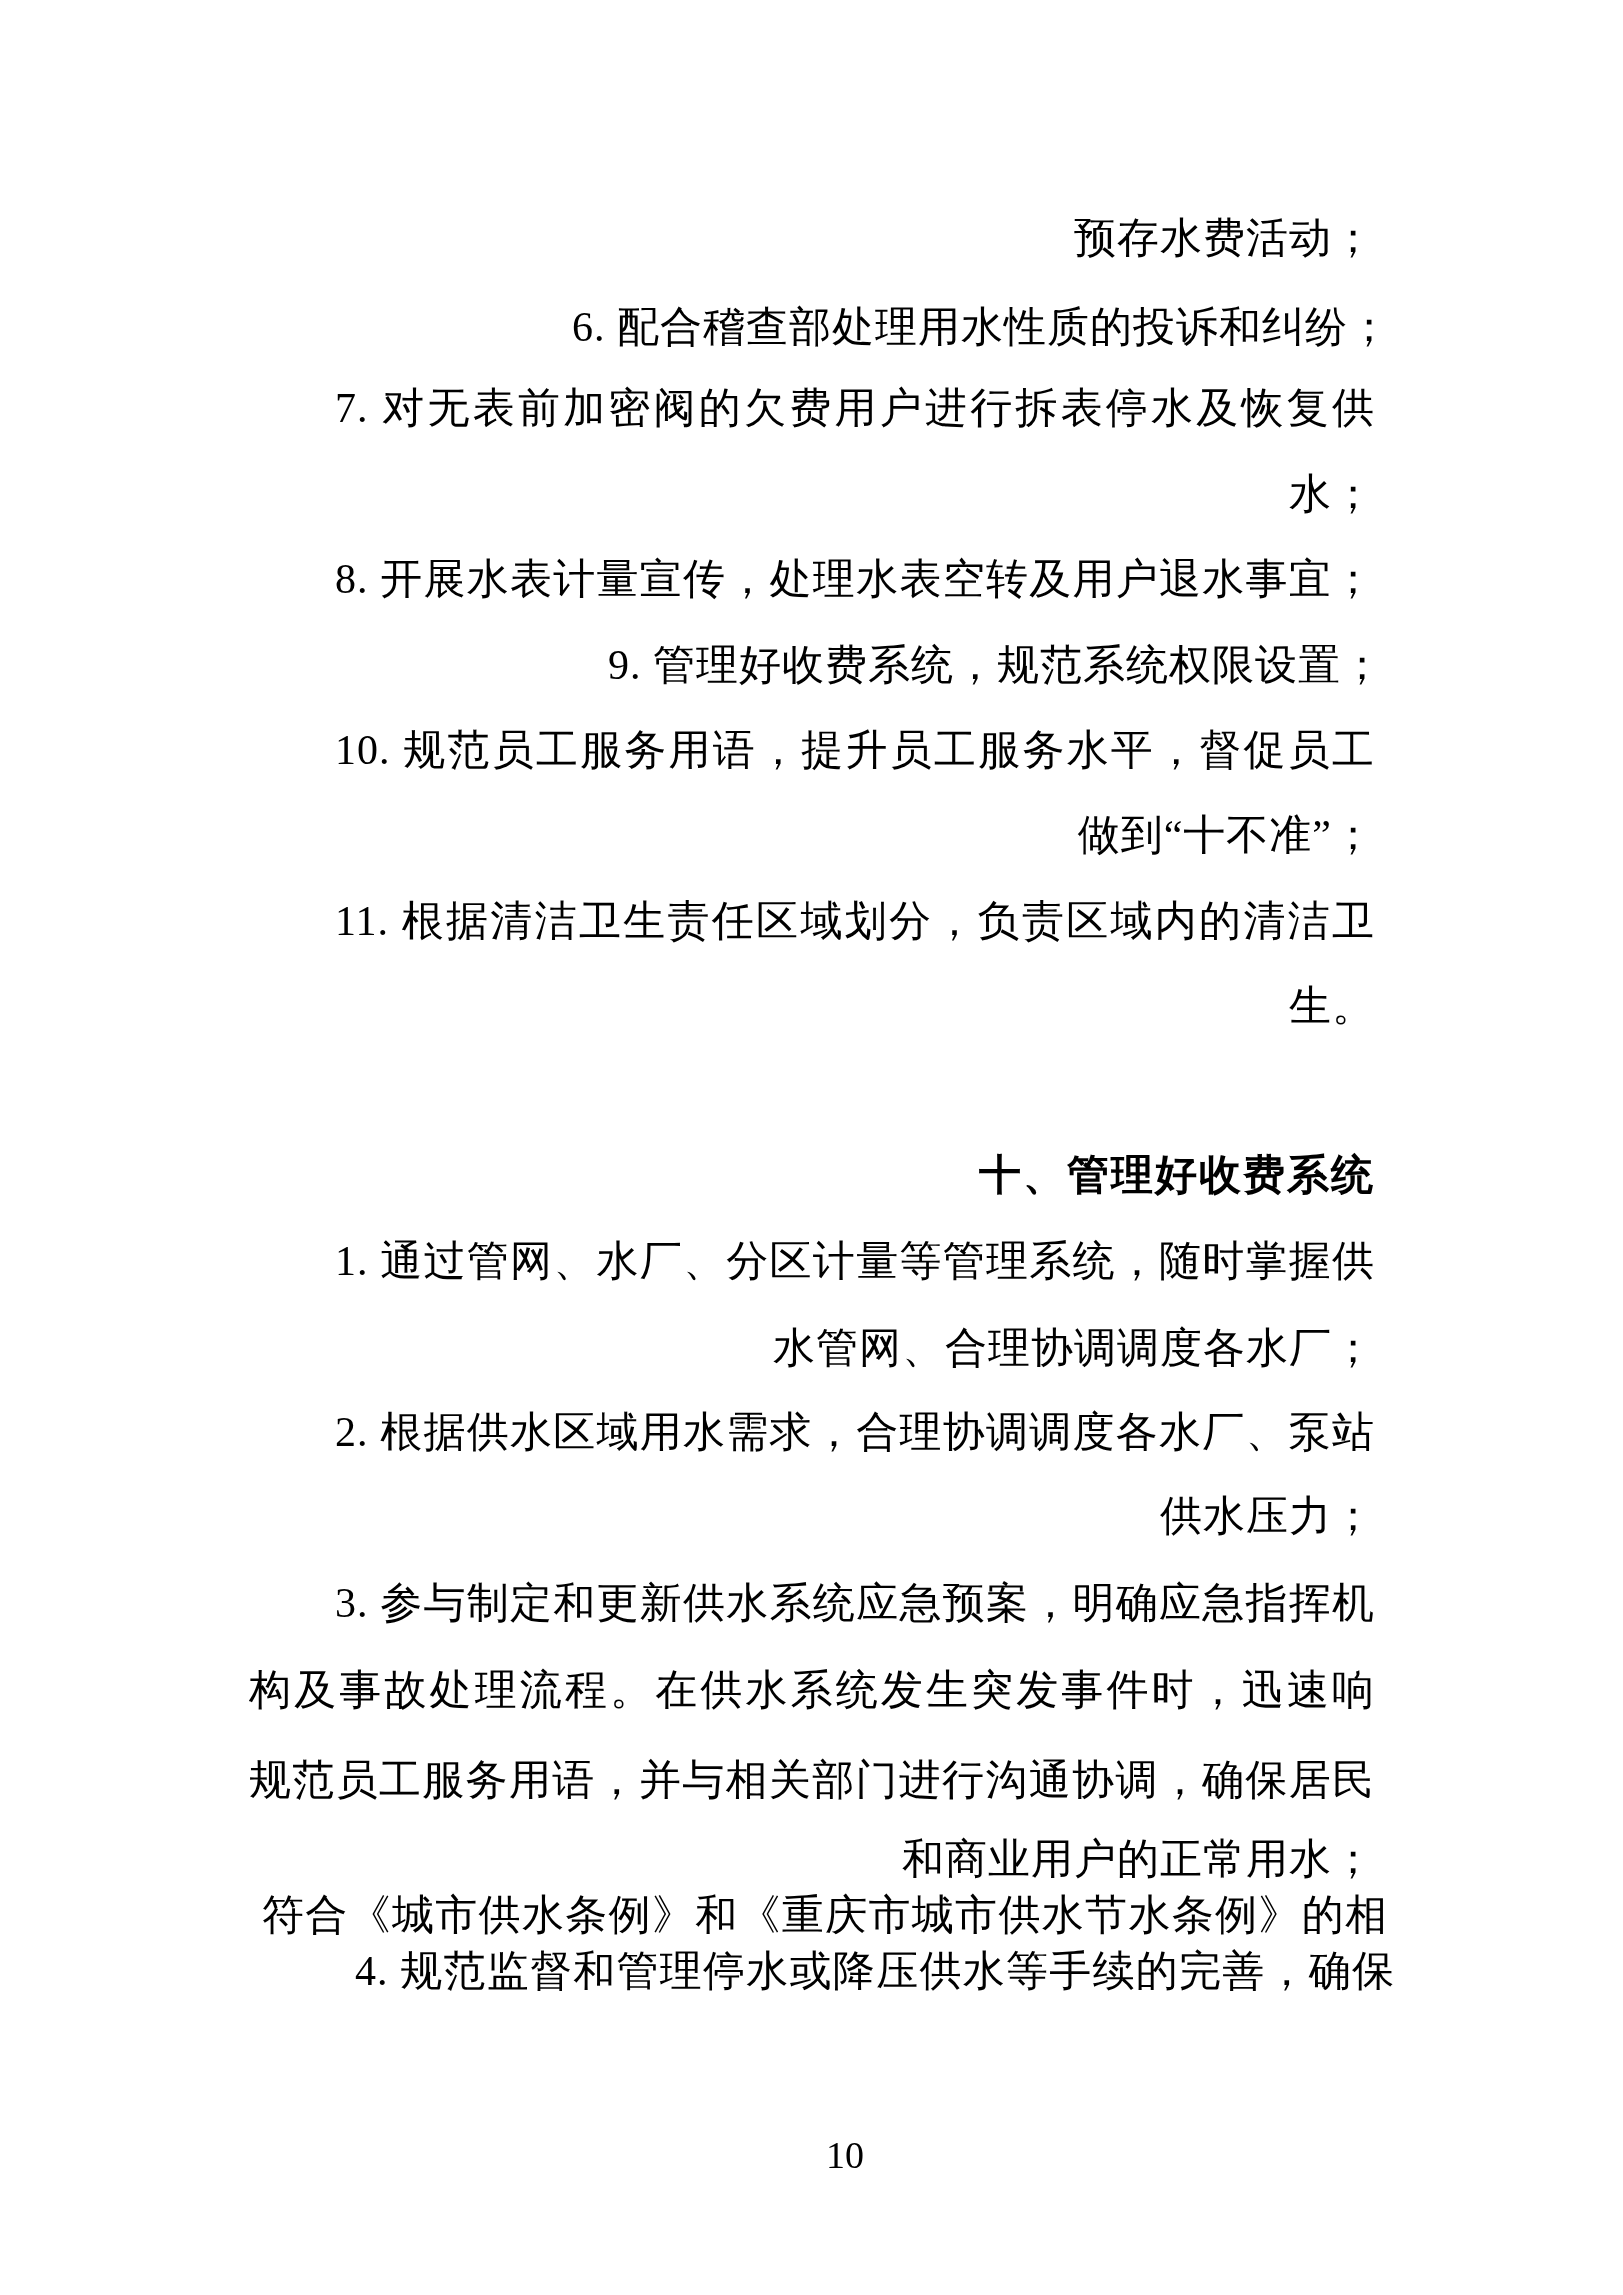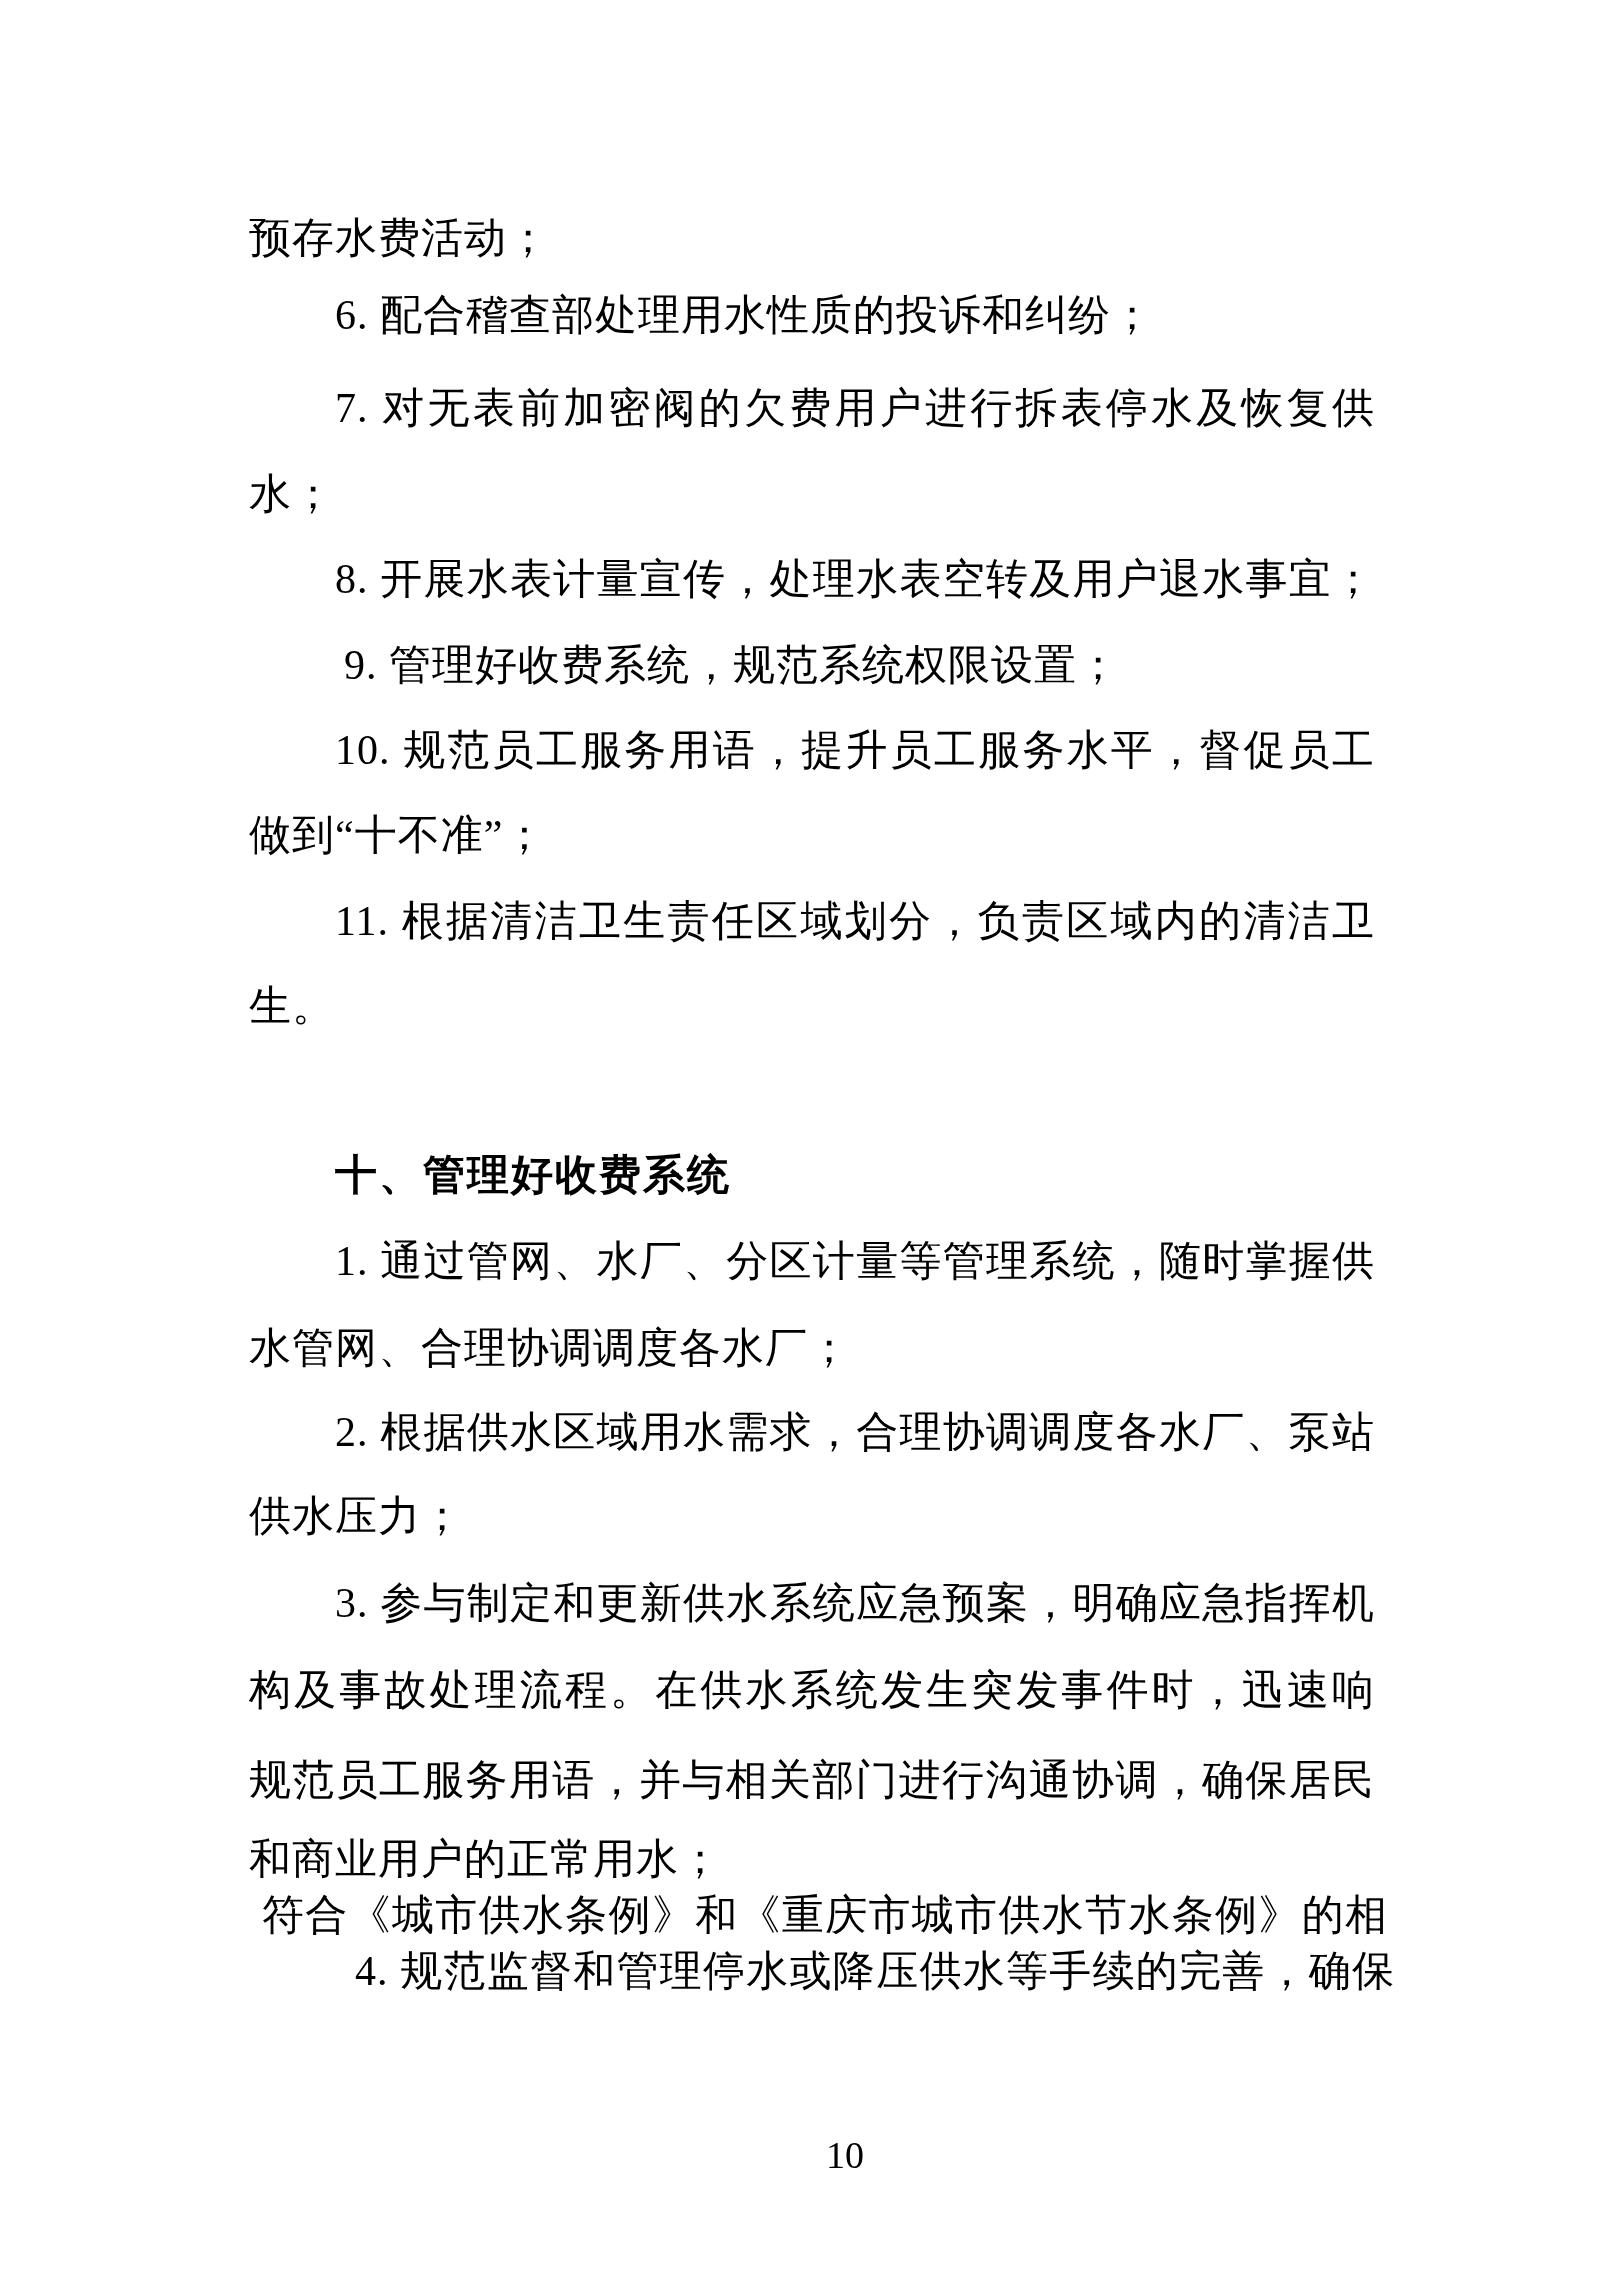--- a/index.html
+++ b/index.html
@@ -24,21 +24,21 @@
   }
   .line {
     position: absolute;
     left: 249px;
     width: 1126px;
     height: 46px;
     font-size: 42px;
     line-height: 46px;
     letter-spacing: 1px;
     white-space: nowrap;
-    text-align: left;
+    text-align: right;
   }
   .line.full {
     text-align: justify;
     text-align-last: justify;
     text-justify: inter-character;
     white-space: normal;
     overflow: hidden;
   }
   .line.indent {
     left: 335px;
@@ -59,21 +59,21 @@
     font-size: 38px;
     line-height: 41px;
   }
 </style>
 </head>
 <body>
 
 <div class="page">
   <div id="lines">
     <div class="line" style="top: 215px;">预存水费活动；</div>
-    <div class="line indent" style="top: 292px;">6. 配合稽查部处理用水性质的投诉和纠纷；</div>
+    <div class="line indent" style="top: 304px; margin-left: 16px;">6. 配合稽查部处理用水性质的投诉和纠纷；</div>
     <div class="line indent full" style="top: 385px;">7. 对无表前加密阀的欠费用户进行拆表停水及恢复供</div>
     <div class="line" style="top: 471px;">水；</div>
     <div class="line indent full" style="top: 556px;">8. 开展水表计量宣传，处理水表空转及用户退水事宜；</div>
     <div class="line indent" style="top: 642px; margin-left: 9px;">9. 管理好收费系统，规范系统权限设置；</div>
     <div class="line indent full" style="top: 727px;">10. 规范员工服务用语，提升员工服务水平，督促员工</div>
     <div class="line" style="top: 812px;">做到“十不准”；</div>
     <div class="line indent full" style="top: 898px;">11. 根据清洁卫生责任区域划分，负责区域内的清洁卫</div>
     <div class="line" style="top: 983px;">生。</div>
     <div class="line indent heading" style="top: 1152px;">十、管理好收费系统</div>
     <div class="line indent full" style="top: 1238px;">1. 通过管网、水厂、分区计量等管理系统，随时掌握供</div>

